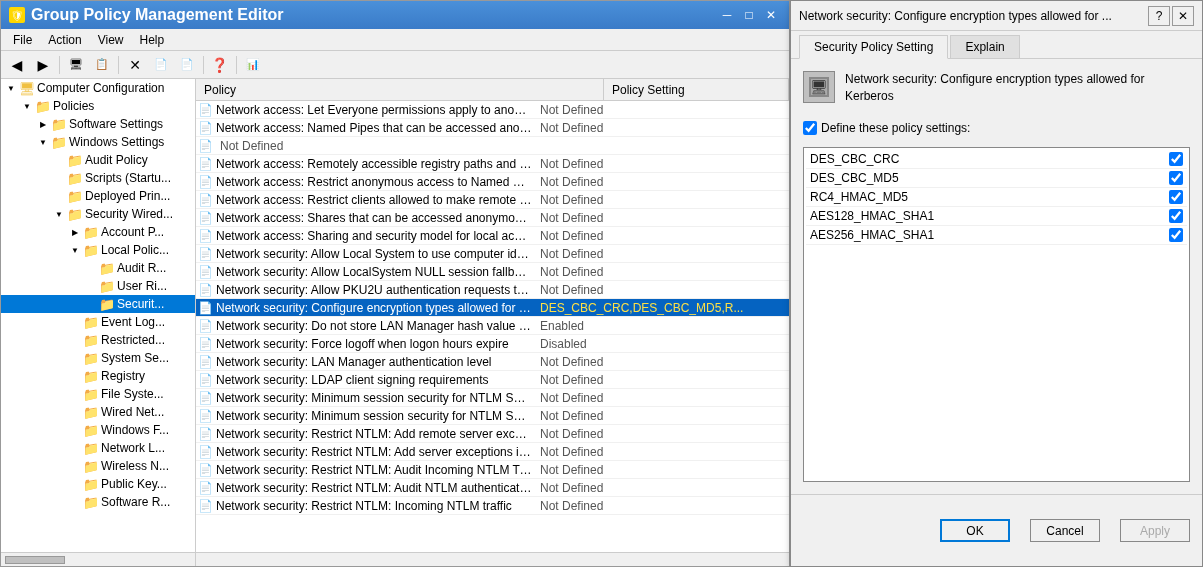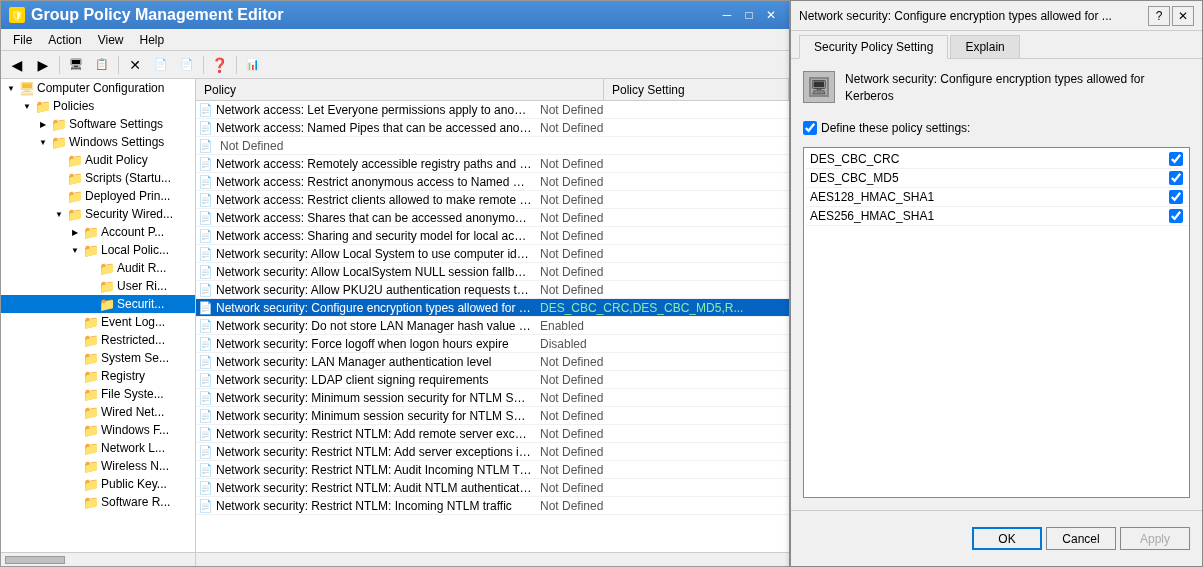--- a/index.html
+++ b/index.html
@@ -134,21 +134,21 @@
 
     .list-body { flex: 1; overflow-y: auto; overflow-x: hidden; }
     .list-row {
       display: flex;
       align-items: center;
       height: 18px;
       border-bottom: 1px solid #f0f0f0;
       cursor: default;
     }
     .list-row.selected { background: #0563c1; color: white; }
-    .list-row.selected .col-setting-val { color: #86efac; }
+    .list-row.selected .col-setting-val { color: #fde047; }
     .row-icon { width: 20px; height: 18px; display: flex; align-items: center; justify-content: center; flex-shrink: 0; }
     .policy-icon { font-size: 12px; color: #555; }
     .col-policy-val { width: 320px; flex-shrink: 0; font-size: 12px; overflow: hidden; text-overflow: ellipsis; white-space: nowrap; padding-right: 4px; }
     .col-setting-val { flex: 1; font-size: 12px; padding-left: 4px; color: #555; }
     .list-row.selected .policy-icon { color: #fff; }
 
     
     .dialog-window {
       width: 413px;
       background: #f0f0f0;
@@ -246,22 +246,22 @@
       border-bottom: 1px solid #f0f0f0;
       font-size: 12px;
     }
     .enc-item-label { color: #000; }
     .enc-checkbox { width: 14px; height: 14px; }
 
     .dialog-footer {
       display: flex;
       justify-content: flex-end;
       align-items: center;
-      gap: 4px;
-      padding: 16px 12px;
+      gap: 20px;
+      padding: 24px 12px;
       border-top: 1px solid #ccc;
     }
     .footer-btn {
       min-width: 70px;
       height: 23px;
       border: 1px solid #888;
       background: #f0f0f0;
       cursor: pointer;
       font-size: 12px;
       padding: 0 12px;
@@ -734,20 +734,24 @@
     <div class="encryption-list-box" id="enc-list">
     <div class="enc-item">
     <span class="enc-item-label">DES_CBC_CRC</span>
     <input type="checkbox" class="enc-checkbox" checked="" style="">
   </div>
         <div class="enc-item">
     <span class="enc-item-label">DES_CBC_MD5</span>
     <input type="checkbox" class="enc-checkbox" checked="" style="">
   </div>
         <div class="enc-item">
+    <span class="enc-item-label">RC4_HMAC_MD5</span>
+    <input type="checkbox" class="enc-checkbox" checked="" style="">
+  </div>
+        <div class="enc-item">
     <span class="enc-item-label">AES128_HMAC_SHA1</span>
     <input type="checkbox" class="enc-checkbox" checked="" style="">
   </div>
         <div class="enc-item">
     <span class="enc-item-label">AES256_HMAC_SHA1</span>
     <input type="checkbox" class="enc-checkbox" checked="" style="">
   </div>
       </div>
   </div>
 

